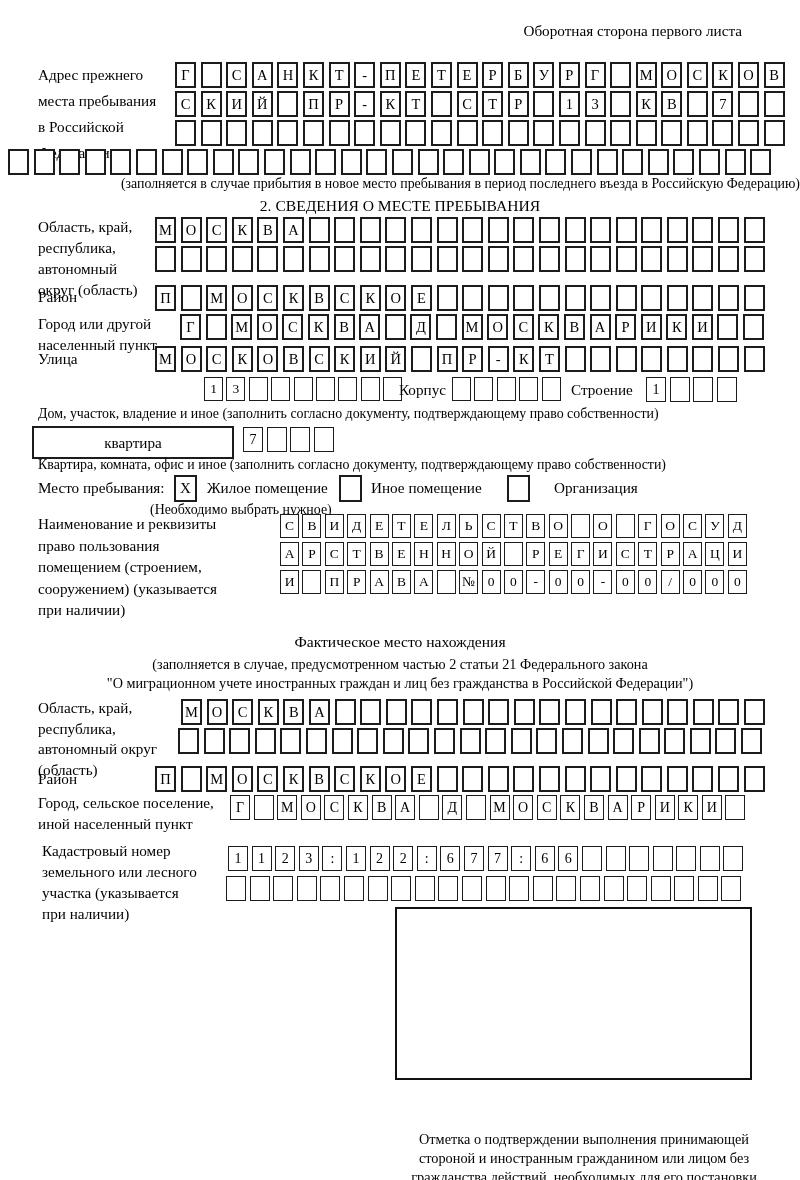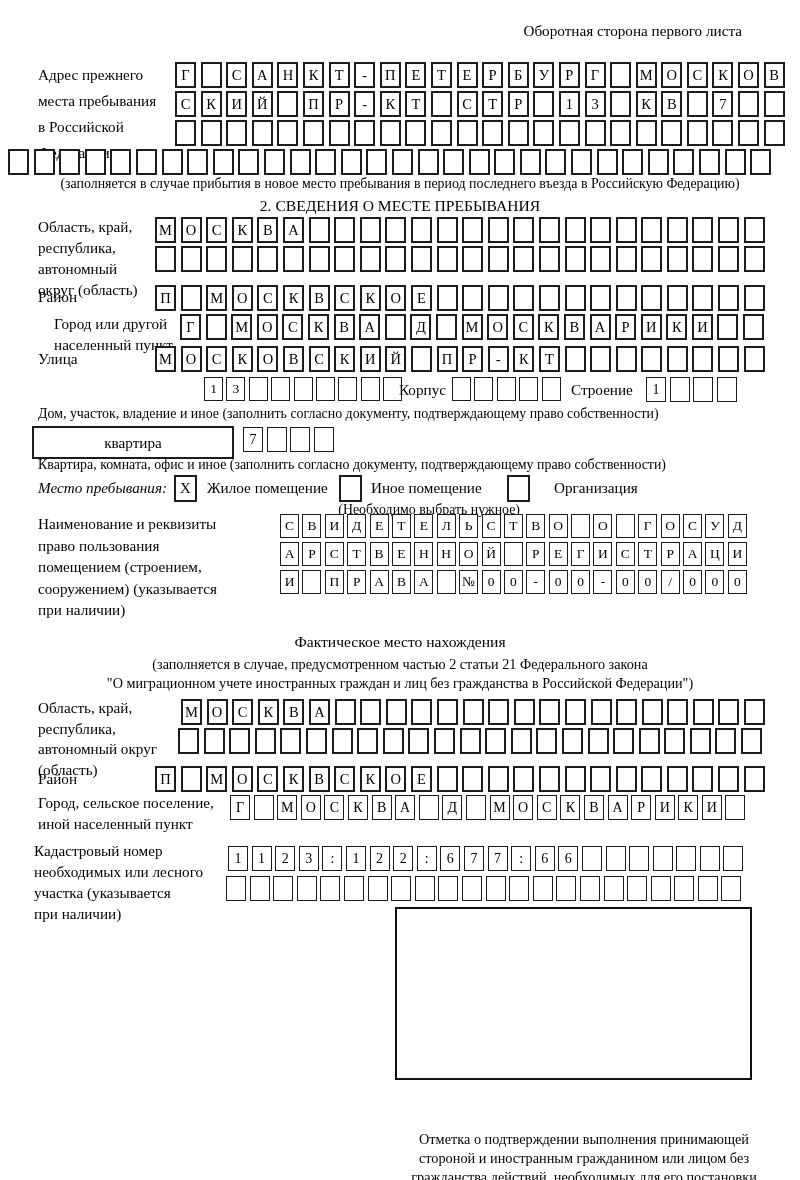--- a/index.html
+++ b/index.html
@@ -20,64 +20,64 @@
           align-items:center;justify-content:center;font-size:15.2px;background:#fff;}
   .chk{border:2px solid #1c1c1c;box-sizing:border-box;width:23px;height:27px;
        display:flex;align-items:center;justify-content:center;font-size:15px;background:#fff;}
 
   #side-note{top:22px;right:58px;font-size:15.2px;margin-left:40px;}
   #prev-label{left:38px;top:62px;font-size:15.2px;line-height:26px;}
   #prev-r0{left:175px;top:62px;}
   #prev-r1{left:175px;top:91px;}
   #prev-r2{left:175px;top:120px;}
   #prev-r3{left:8px;top:149px;}
-  #prev-note{top:176px;}
+  #prev-note{top:176px;text-align:right;}
   #s2-title{top:197px;}
   #s2-region-label{left:38px;top:216px;}
   #s2-region-r0{left:155px;top:217px;}
   #s2-region-r1{left:155px;top:246px;}
   #s2-district-label{left:38px;top:286px;}
   #s2-district-row{left:155px;top:285px;}
-  #s2-city-label{left:54px;top:313px;}
+  #s2-city-label{left:38px;top:313px;}
   #s2-city-row{left:180px;top:314px;}
   #s2-street-label{left:38px;top:348px;}
   #s2-street-row{left:155px;top:346px;}
   #house-box{left:32px;top:376px;width:166px;height:27px;}
   #house-cells{left:204px;top:377px;}
   #korpus-label{left:399px;top:379px;}
   #korpus-cells{left:452px;top:377px;}
   #stroenie-label{left:571px;top:379px;}
   #stroenie-cells{left:646px;top:377px;}
   #house-note{left:38px;top:406px;}
   #apt-box{left:32px;top:426px;width:202px;height:33px;}
   #apt-cells{left:243px;top:427px;}
   #apt-note{left:38px;top:457px;}
-  #stay-label{left:38px;top:477px;font-style:italic;}
+  #stay-label{left:38px;top:477px;}
   #stay-box0{left:174px;top:475px;}
   #stay-opt0{left:207px;top:477px;}
   #stay-box1{left:339px;top:475px;}
   #stay-opt1{left:371px;top:477px;}
   #stay-box2{left:507px;top:475px;}
   #stay-opt2{left:554px;top:477px;}
-  #choose-note{left:150px;top:502px;width:370px;text-align:right;}
+  #choose-note{left:150px;top:502px;width:370px;text-align:left;}
   #doc-label{left:38px;top:513px;line-height:21.5px;}
   #doc-r0{left:280px;top:514px;}
   #doc-r1{left:280px;top:542px;}
   #doc-r2{left:280px;top:570px;}
   #act-title{top:633px;}
   #act-note0{top:656px;font-size:14.2px;}
   #act-note1{top:675px;font-size:14.2px;}
   #act-region-label{left:38px;top:698px;line-height:20.5px;}
   #act-region-r0{left:181px;top:699px;}
   #act-region-r1{left:178px;top:728px;}
   #act-district-label{left:38px;top:768px;}
   #act-district-row{left:155px;top:766px;}
   #act-city-label{left:38px;top:793px;line-height:20.5px;}
   #act-city-row{left:230px;top:795px;}
-  #cad-label{left:34px;top:840px;}
+  #cad-label{left:42px;top:840px;}
   #cad-r0{left:228px;top:846px;}
   #cad-r1{left:226px;top:876px;}
   #stamp-box{left:395px;top:907px;width:357px;height:173px;border:2px solid #111;box-sizing:border-box;background:#fff;}
   #stamp-note{left:384px;top:1086px;width:400px;text-align:center;font-size:14.3px;line-height:19px;margin-top:44px;}
 </style>
 </head>
 <body>
 
 <div class="page">
 
@@ -584,21 +584,21 @@
       <span class="cb">А</span>
       <span class="cb">Р</span>
       <span class="cb">И</span>
       <span class="cb">К</span>
       <span class="cb">И</span>
       <span class="cb"></span>
     </div>
 
   <div id="cad-label" class="p lbl">
     <div>Кадастровый номер</div>
-    <div>необходимых или лесного</div>
+    <div>земельного или лесного</div>
     <div>участка (указывается</div>
     <div>при наличии)</div>
   </div>
   <div id="cad-r0" class="p cellrow row-md">
       <span class="cb">1</span>
       <span class="cb">1</span>
       <span class="cb">2</span>
       <span class="cb">3</span>
       <span class="cb">:</span>
       <span class="cb">1</span>

